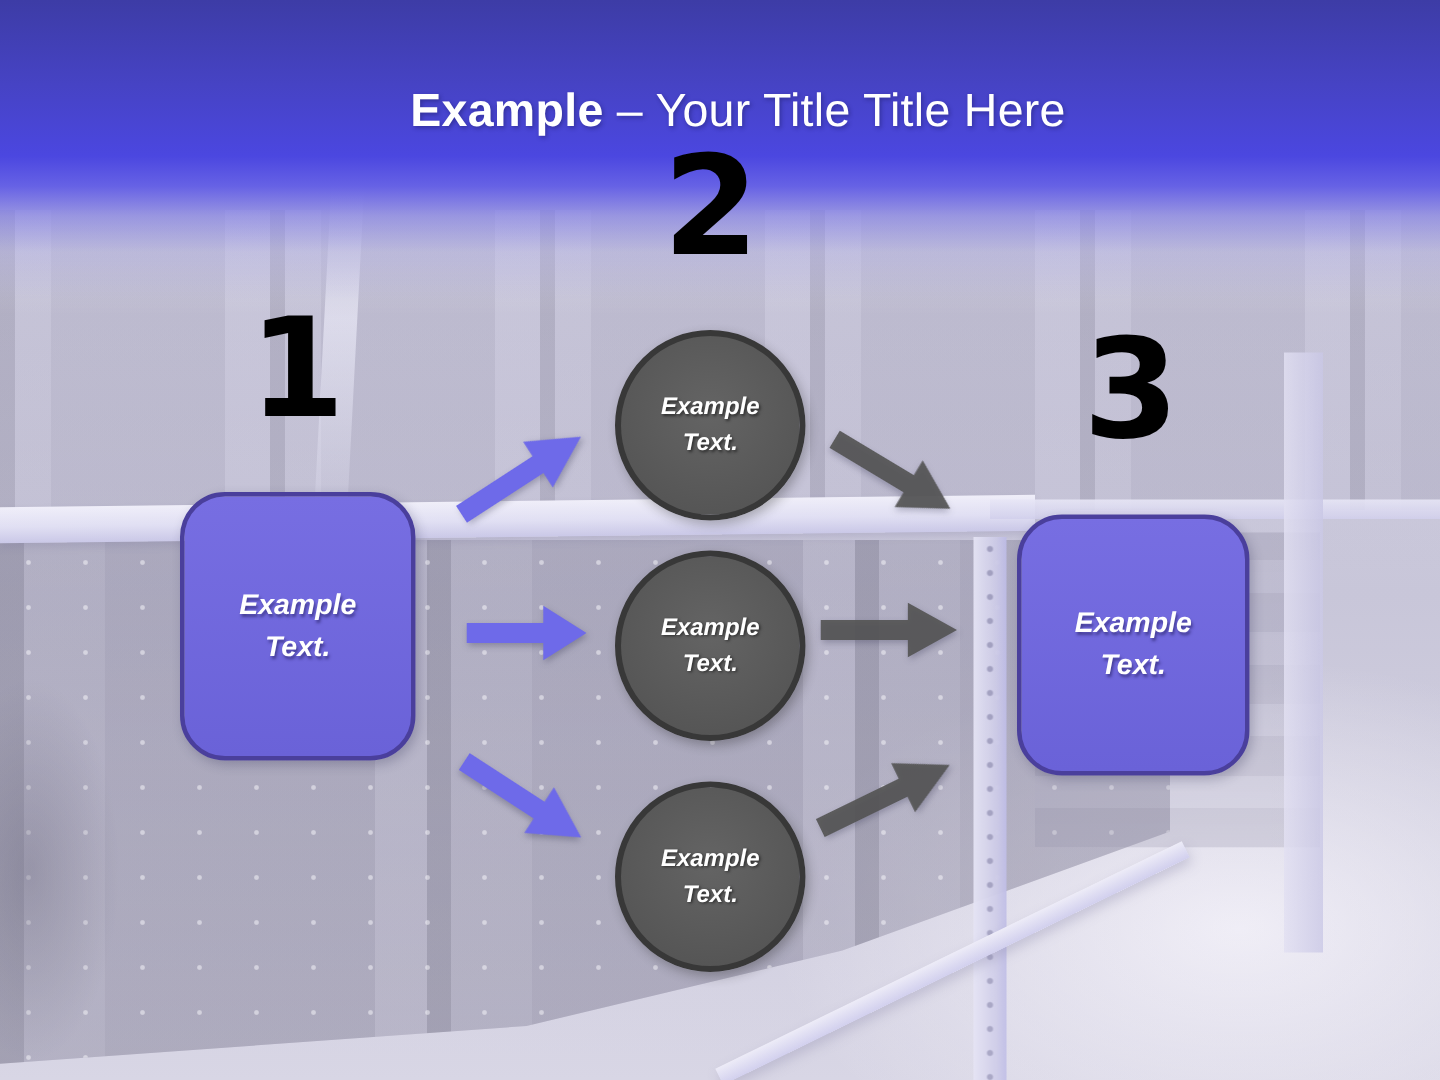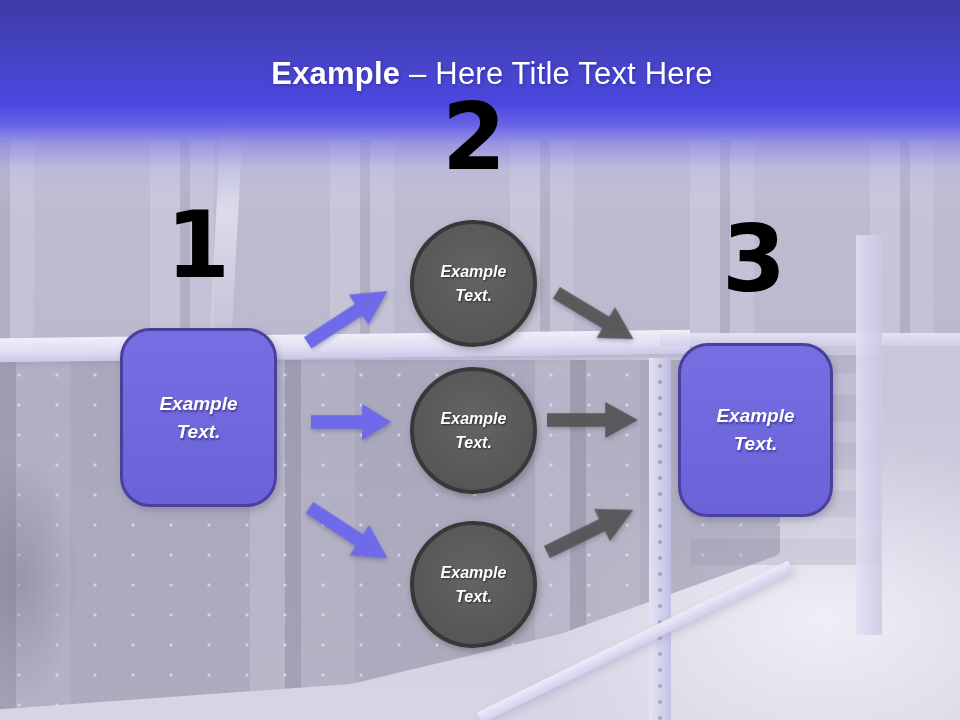--- a/index.html
+++ b/index.html
@@ -160,21 +160,21 @@
     <div class="ph-rail-diag"></div>
     <div class="ph-streak"></div>
     <div class="ph-left-dark"></div>
     <div class="ph-wash"></div>
   </div>
 
   <div class="header">
     <h1 class="title">
       <span class="t-bold">Example</span>
       <span>–</span>
-      <span>Here Title Text Here</span>
+      <span>Your Title Title Here</span>
     </h1>
   </div>
 
   <div class="shapes">
 
     <div class="num num-1">1</div>
     <div class="num num-2">2</div>
     <div class="num num-3">3</div>
 
     <div class="pbox pbox-left">

